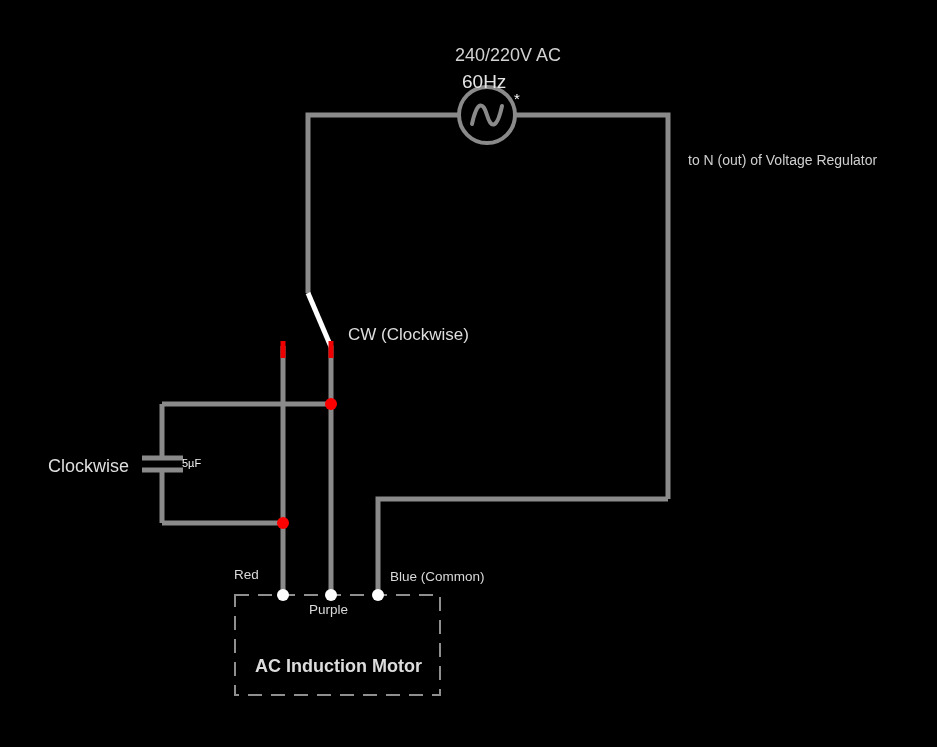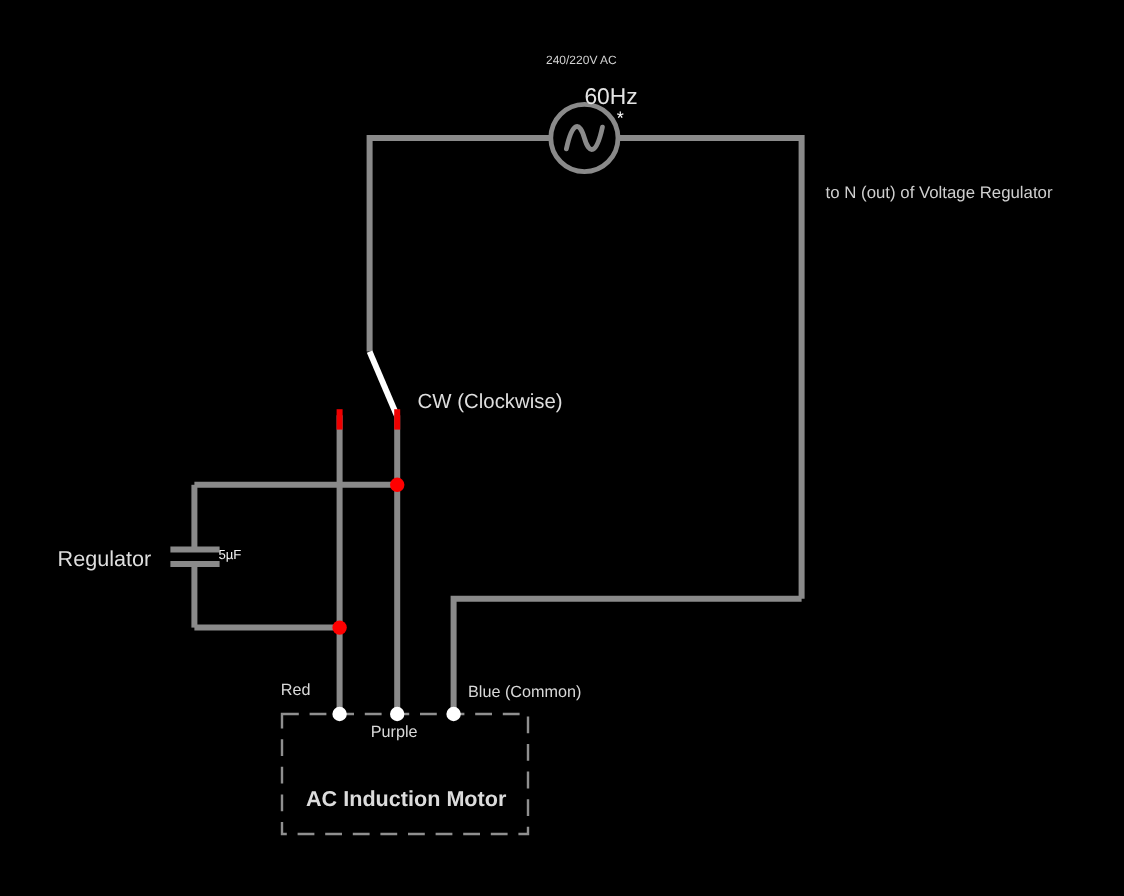--- a/index.html
+++ b/index.html
@@ -79,29 +79,28 @@
   .lbl {
     position: absolute;
     white-space: nowrap;
     color: #d9d9d9;
     line-height: 1;
     -webkit-font-smoothing: antialiased;
   }
   #label-supply-voltage {
     left: 455px;
     top: 46px;
-    font-size: 10px;
+    font-size: 18px;
     color: #d2d2d2;
   }
   #label-supply-frequency {
     left: 462px;
     top: 72px;
     font-size: 19px;
     color: #e4e4e4;
-    margin-left: 25px;
   }
   #label-source-asterisk {
     left: 514px;
     top: 91px;
     font-size: 15px;
     color: #ffffff;
   }
   #label-line-out {
     left: 79px;
     top: 130px;
@@ -215,21 +214,21 @@
   <div class="lbl" id="label-supply-frequency">60Hz</div>
 
   <div class="lbl" id="label-source-asterisk">*</div>
 
 
   <div class="lbl" id="label-neutral-out">to N (out) of Voltage Regulator</div>
 
 
   <div class="lbl" id="label-cw">CW (Clockwise)</div>
 
-  <div class="lbl" id="label-capacitor">Regulator</div>
+  <div class="lbl" id="label-capacitor">Clockwise</div>
 
   <div class="lbl" id="label-capacitance">5µF</div>
 
   <div class="lbl" id="label-wire-red">Red</div>
 
   <div class="lbl" id="label-wire-purple">Purple</div>
 
   <div class="lbl" id="label-wire-blue">Blue (Common)</div>
 
   <div class="lbl" id="label-motor-name">AC Induction Motor</div>

